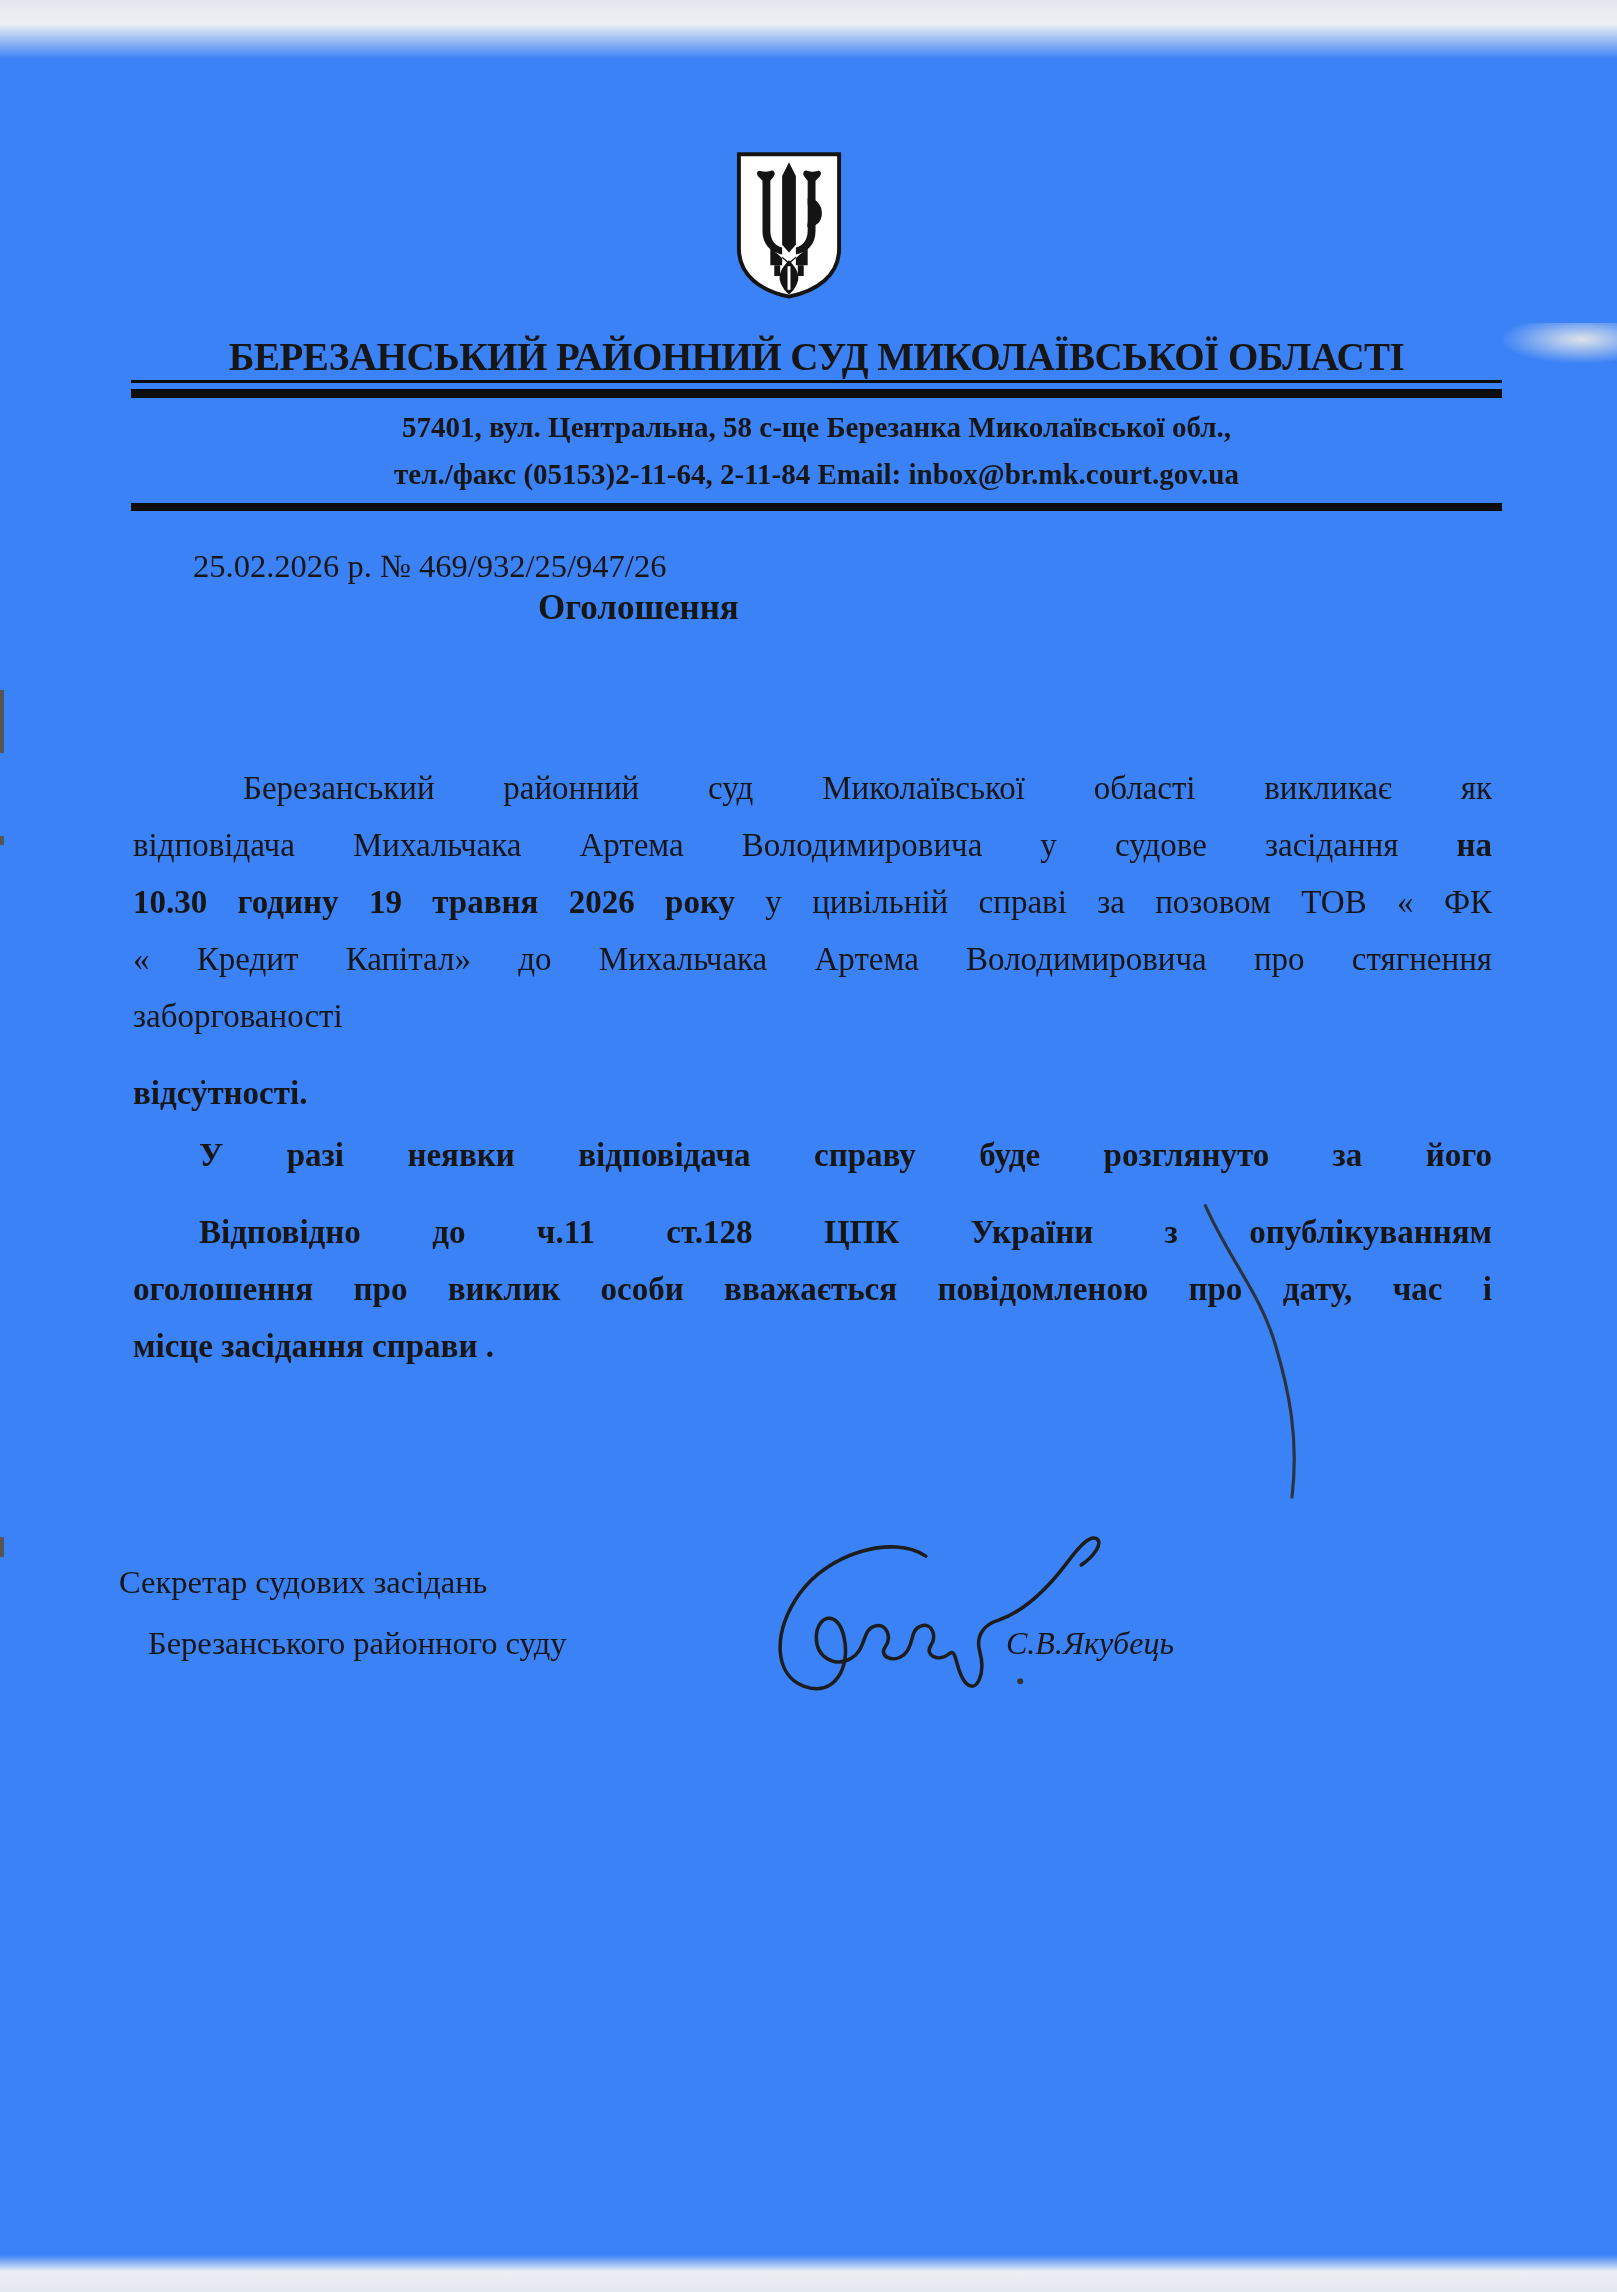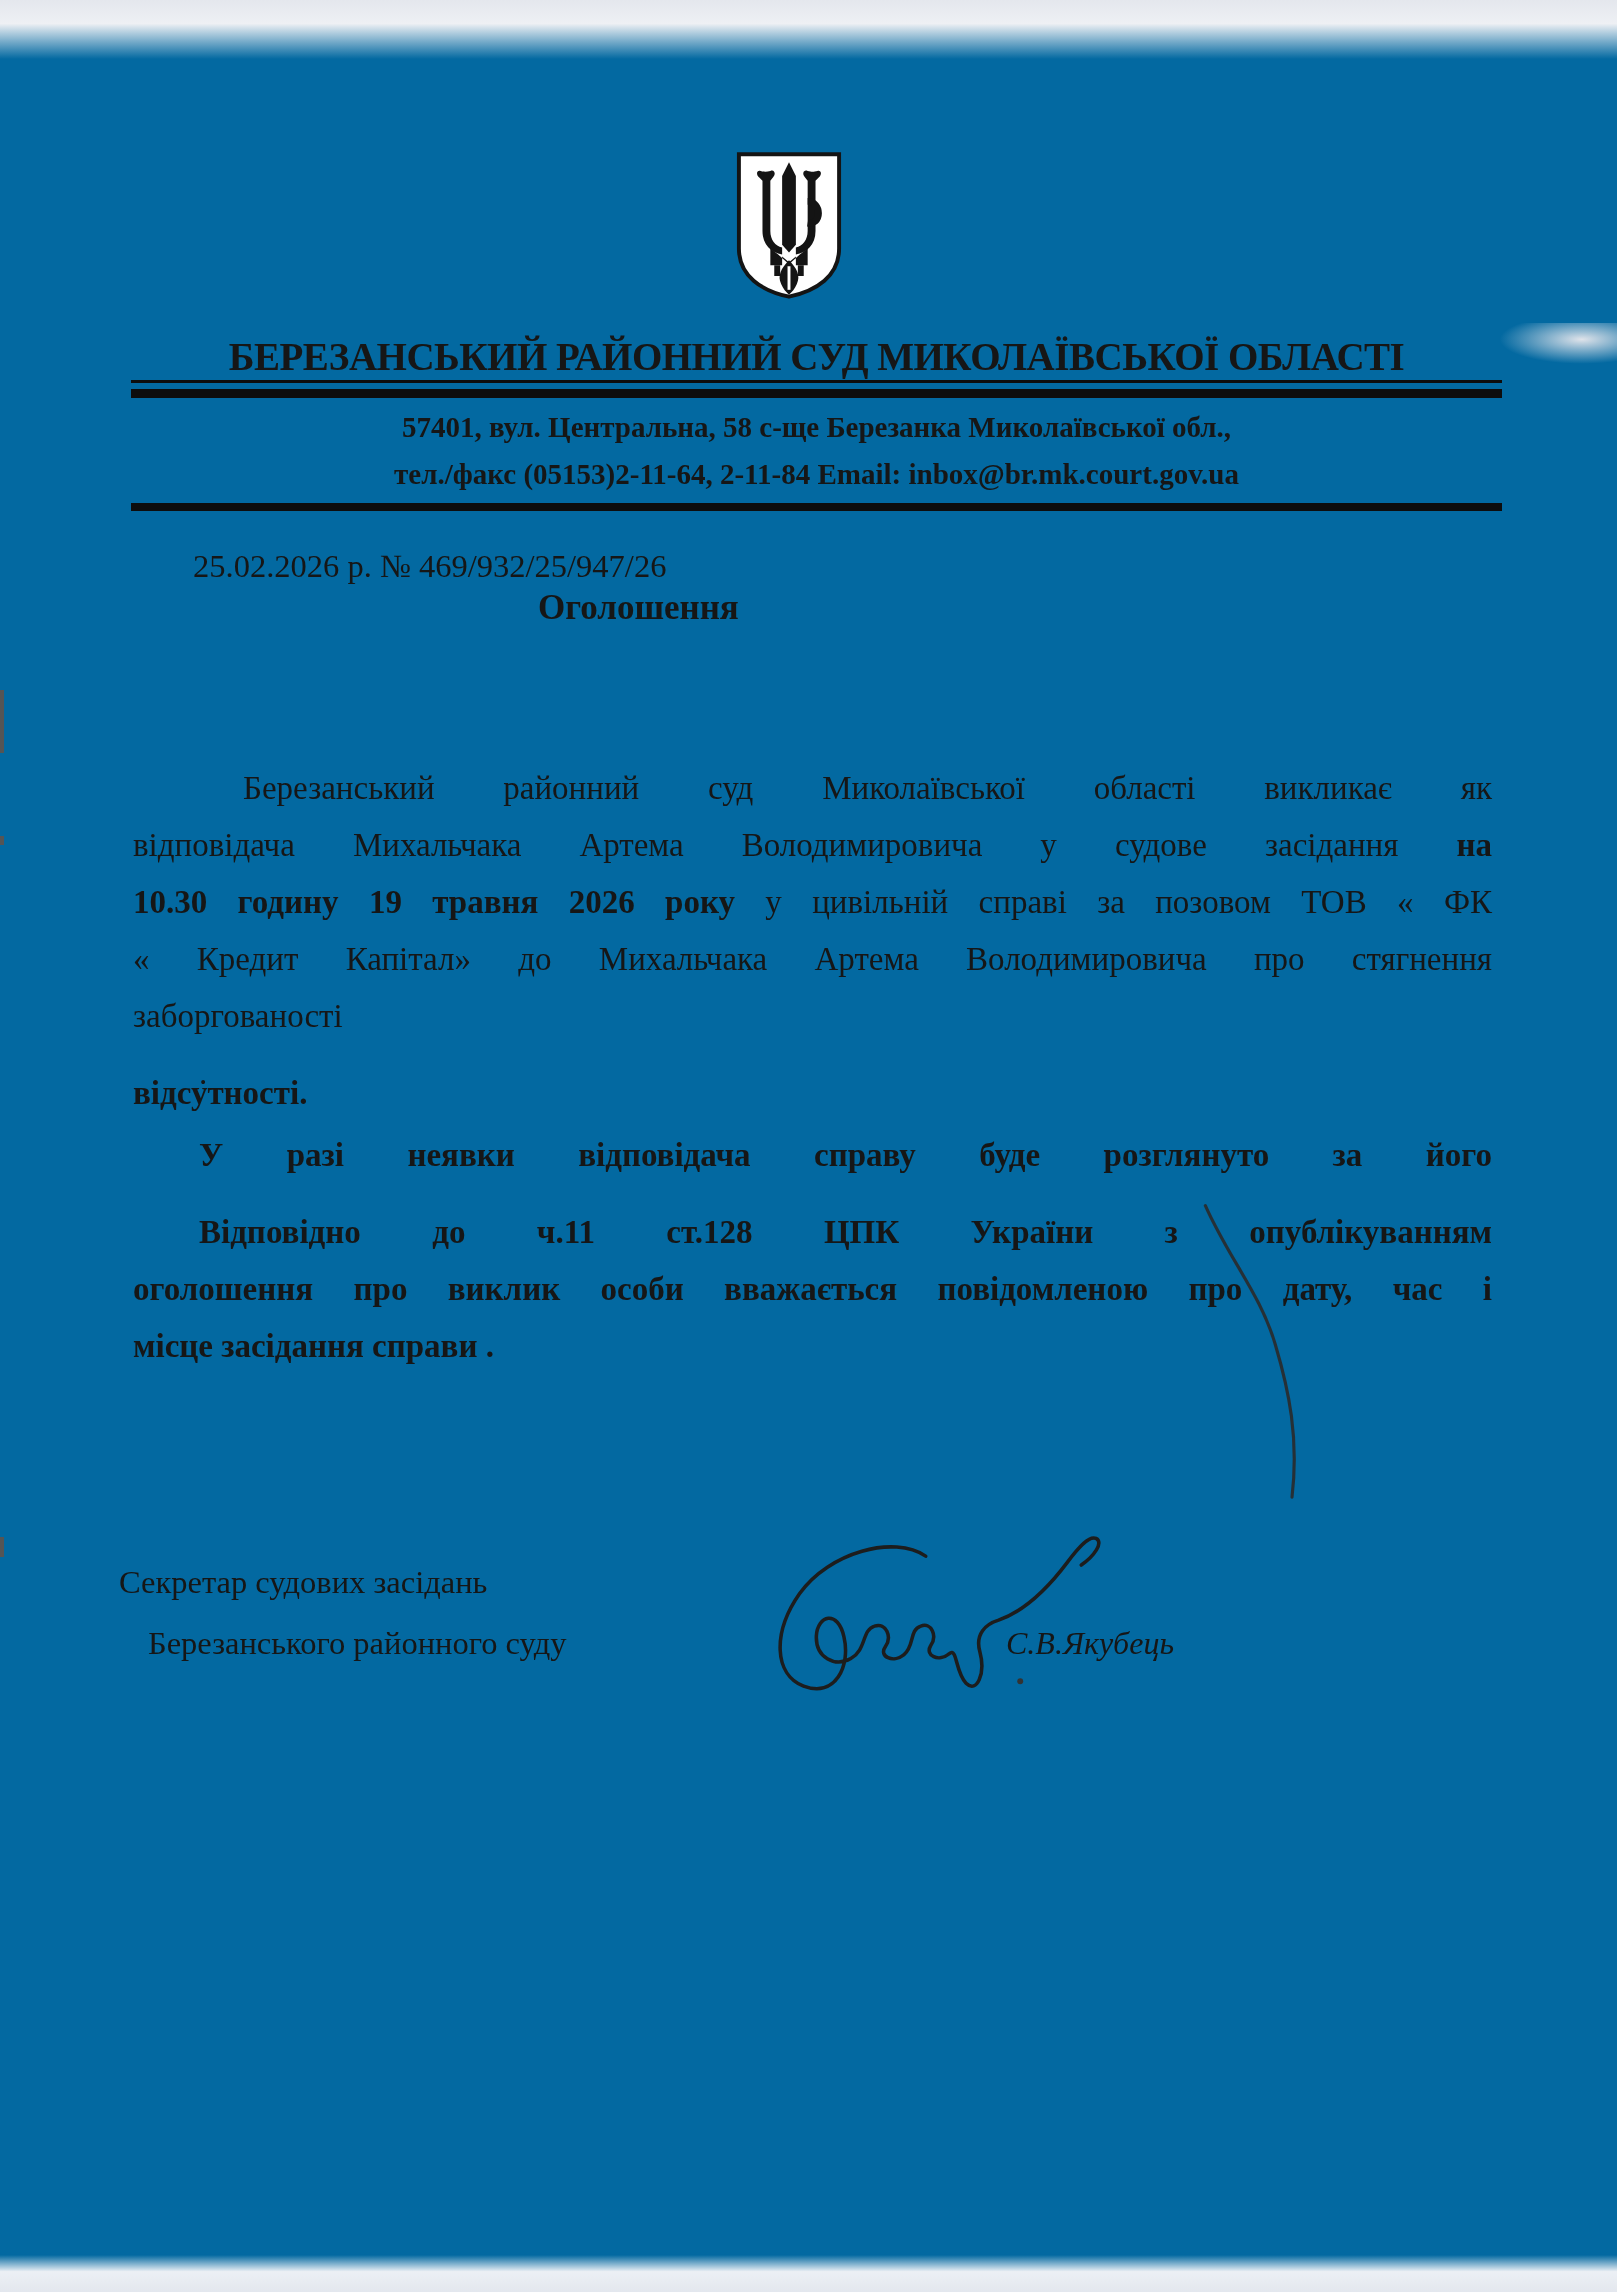--- a/index.html
+++ b/index.html
@@ -1,19 +1,19 @@
 <!DOCTYPE html>
 <html lang="uk"><head>
 <meta charset="utf-8">
 <style>
   html,body{margin:0;padding:0;background:#ffffff;}
   .page{
     position:relative;
     width:1617px;height:2292px;
-    background:#0369a1;
+    background:#3b82f6;
     font-family:"Liberation Serif","DejaVu Serif",serif;
     color:#161616;
     overflow:hidden;
   }
   
   .scan-top{
     position:absolute;top:0;left:0;right:0;height:59px;
     background:linear-gradient(to bottom,#e4e7ed 0%,#eef0f4 40%,rgba(255,255,255,0) 100%);
   }
   .scan-bottom{

